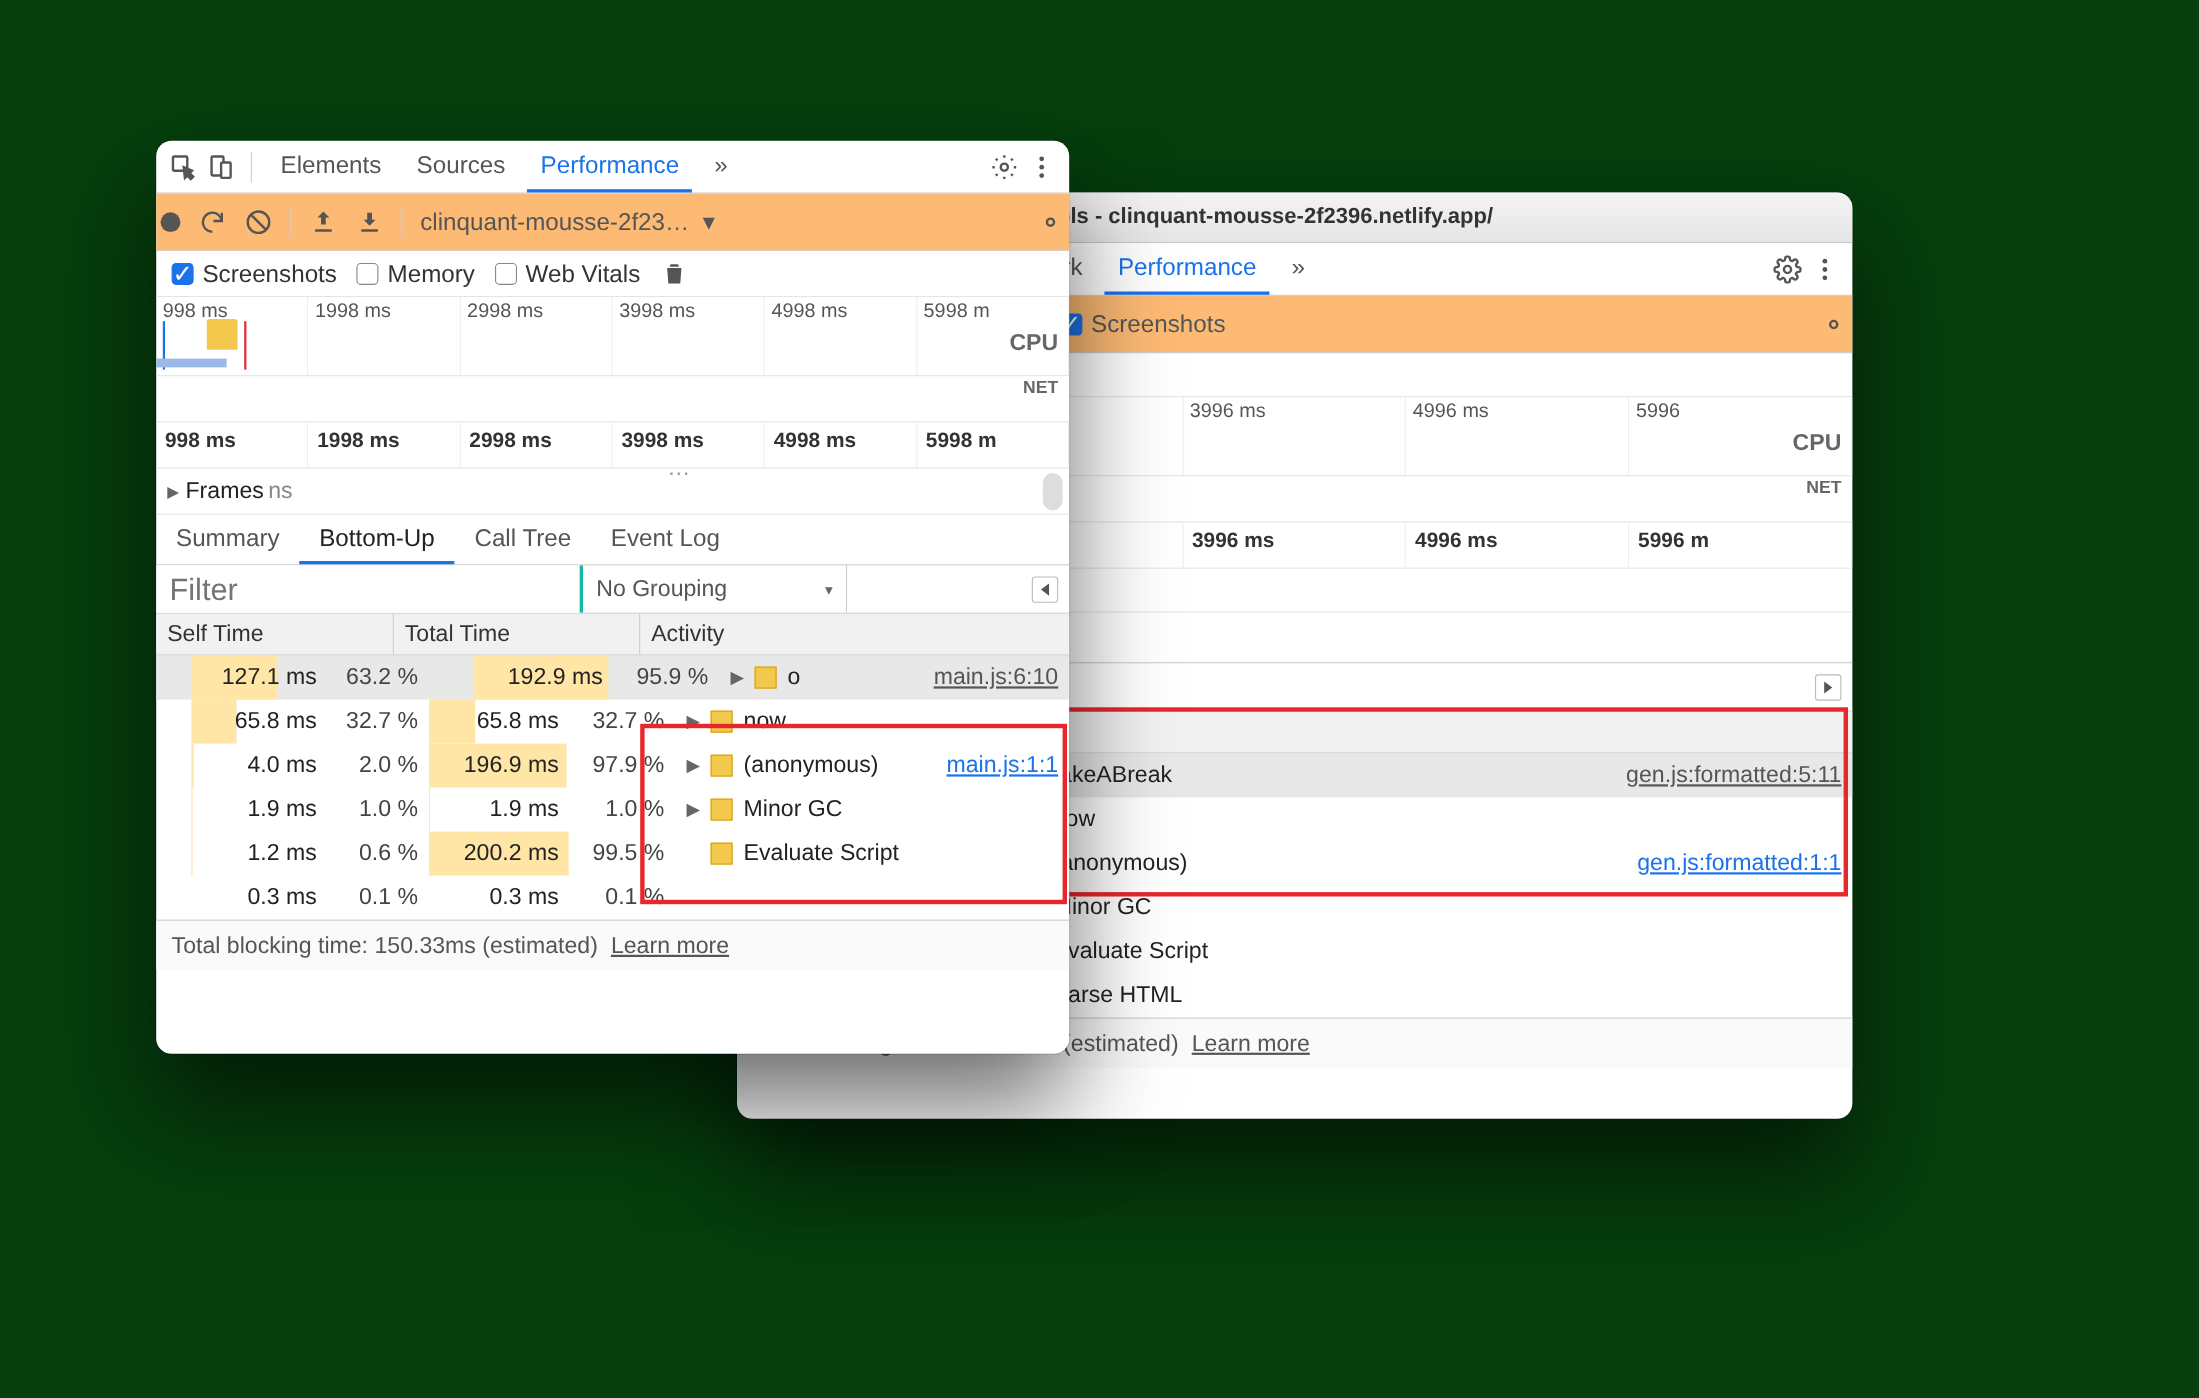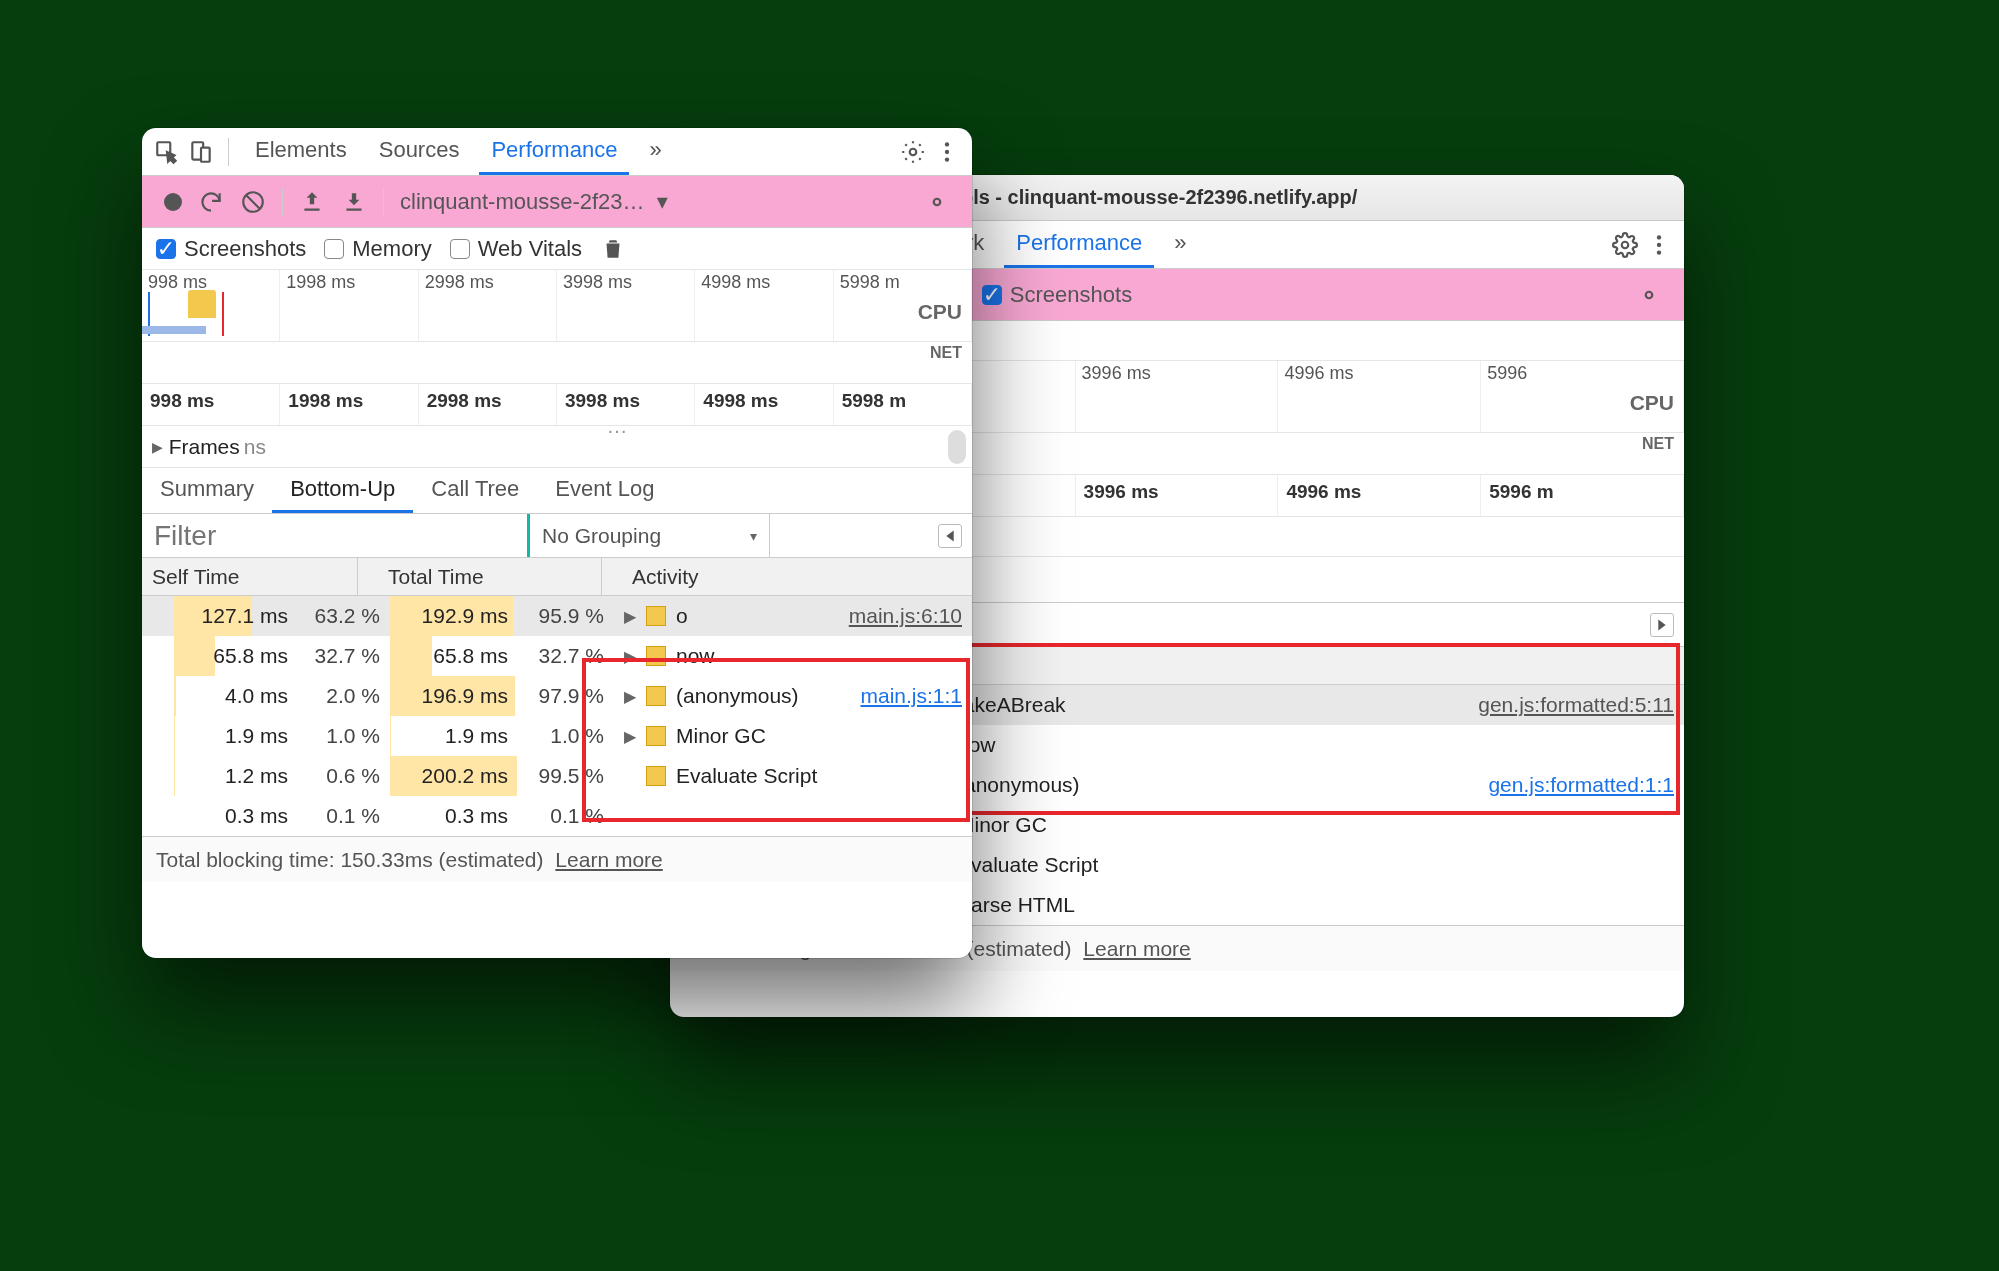--- a/index.html
+++ b/index.html
@@ -37,22 +37,22 @@
     padding: 0 12px; gap: 8px; font-size: 22px; color:#555;
   }
   .tabbar .sep { width: 1px; height: 28px; background:#ccc; margin: 0 6px; }
   .tab { padding: 0 12px; height: 100%; display:flex; align-items:center; border-bottom: 3px solid transparent; cursor:pointer;}
   .tab.active { color:#1a73e8; border-bottom-color:#1a73e8; }
   .icon { display:inline-flex; width:26px; height:26px; align-items:center; justify-content:center; color:#555; }
   .icon svg{width:100%;height:100%;}
   .spacer{flex:1;}
 
   .toolbar2 {
-    height: 52px; background:#f9a8d4; border-bottom:1px solid #ccc;
-    display:flex; align-items:center; padding:0 22px; gap:16px; font-size:22px; color:#555;
+    height: 52px; background:#fdba74; border-bottom:1px solid #ccc;
+    display:flex; align-items:center; padding:0 4px; gap:16px; font-size:22px; color:#555;
   }
   .rec { width:18px; height:18px; border-radius:50%; background:#555;}
   .vsep{width:1px;height:28px;background:#ccc;}
 
   .checks {
     height: 42px; display:flex; align-items:center; gap:18px; padding:0 14px;
     font-size:22px; color:#333; border-bottom:1px solid #e5e5e5;
   }
   .chk { display:flex; align-items:center; gap:8px; }
   .chk .box { width:20px;height:20px;border:1.5px solid #888;border-radius:4px;display:flex;align-items:center;justify-content:center;}
@@ -85,21 +85,21 @@
   .subtabs{ height:46px; border-bottom:1px solid #ccc; display:flex;align-items:flex-end; font-size:22px; color:#555; }
   .subtabs .st{padding:0 18px 8px; border-bottom:3px solid transparent; cursor:pointer;}
   .subtabs .st.active{border-bottom-color:#1a73e8;color:#222;}
 
   .filter-row{height:44px;display:flex;align-items:center;border-bottom:1px solid #ccc;font-size:21px;}
   .filter-row input{flex:0 0 216px;height:100%;border:none;border-right:3px solid #14b8a6;padding:0 12px;font-size:28px;color:#777;outline:none;}
   .filter-row .grouping{flex:0 0 240px;height:100%;display:flex;align-items:center;padding:0 12px;color:#555;border-right:1px solid #ccc;justify-content:space-between;}
   .filter-row .rest{flex:1;display:flex;align-items:center;justify-content:flex-end;padding:0 10px;}
   .tri{font-size:14px;color:#666;}
 
-  .table-head{height:38px;display:flex;background:#f1f1f1;border-bottom:1px solid #ccc;font-size:21px;color:#333;gap:20px;}
+  .table-head{height:38px;display:flex;background:#f1f1f1;border-bottom:1px solid #ccc;font-size:21px;color:#333;}
   .table-head .c{display:flex;align-items:center;padding:0 10px;border-right:1px solid #ccc;}
   .col-self{flex:0 0 216px;} .col-total{flex:0 0 224px;} .col-act{flex:1;border-right:none!important;}
 
   .rows{font-size:21px;}
   .rw{display:flex;height:40px;align-items:center;padding-left:32px;}
   .rw .c{display:flex;align-items:center;padding:0 10px;height:100%;}
   .num{flex:0 0 124px;justify-content:flex-end;text-align:right;}
   .pct{flex:0 0 92px;justify-content:flex-end;text-align:right;color:#444;}
   .barcell{position:relative;}
   .bar{position:absolute;left:0;top:0;bottom:0;background:#ffe6a6;z-index:0;}
@@ -480,21 +480,21 @@
     <div class="c col-total">Total Time</div>
     <div class="c col-act">Activity</div>
   </div>
   <div id="front-rows" class="rows">
       <div class="rw sel">
         <div class="c num barcell col" style="flex:0 0 124px;">
           <div class="bar" style="width:63%;"></div>
           <span>127.1 ms</span>
         </div>
         <div class="c pct" style="flex:0 0 92px;">63.2 %</div>
-        <div class="c num barcell" style="flex:0 0 128px;">
+        <div class="c num barcell" style="flex:0 0 128px;margin-left:40px;">
           <div class="bar" style="width:96%;"></div>
           <span>192.9 ms</span>
         </div>
         <div class="c pct" style="flex:0 0 96px;">95.9 %</div>
         <div class="c act">
           <span class="arrow">▶</span>
           <span class="sq ye"></span>
           <span class="name">o</span>
           <a class="link mut">main.js:6:10</a>
         </div>

